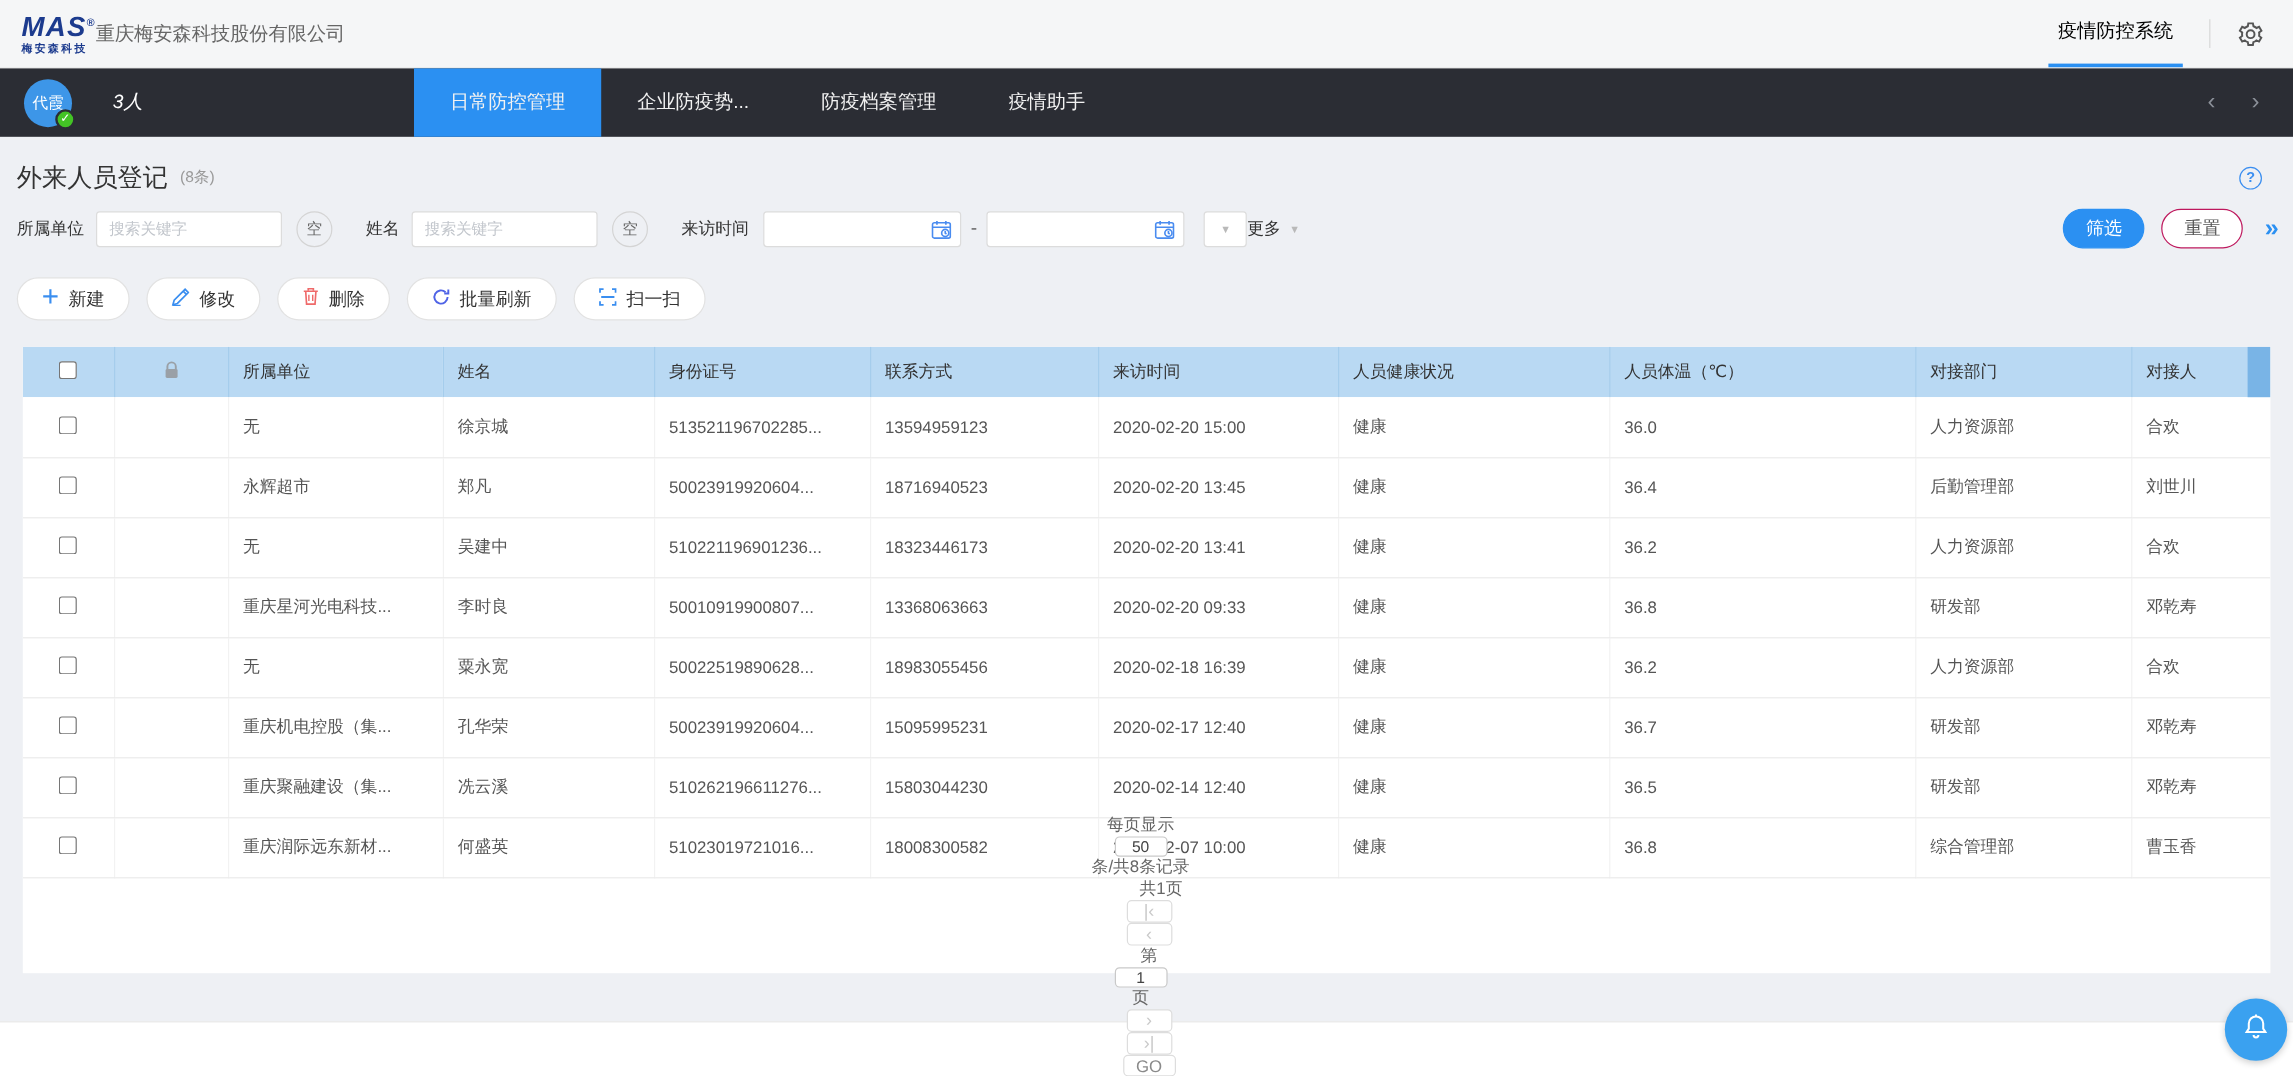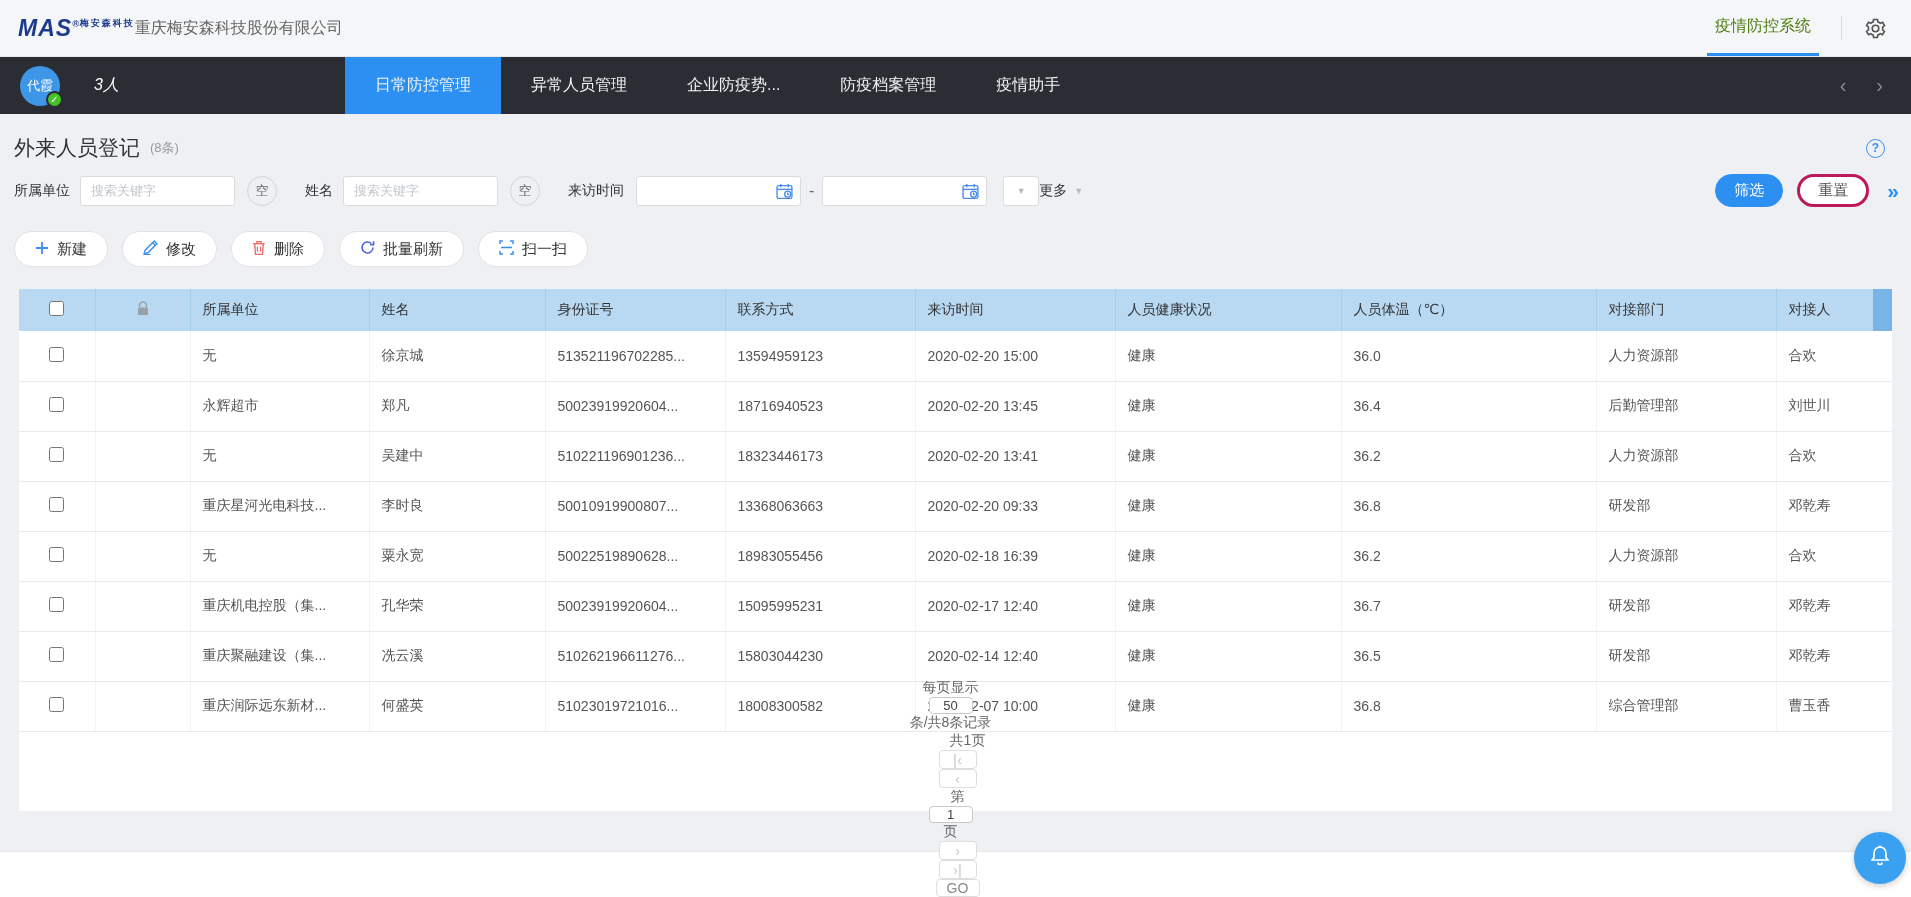--- a/index.html
+++ b/index.html
@@ -2,27 +2,27 @@
 <html><head>
 <meta charset="utf-8">
 <style>
   * { margin:0; padding:0; box-sizing:border-box; }
   html,body { width:1911px; height:897px; }
   body { font-family:"Liberation Sans","DejaVu Sans",sans-serif; background:#eef0f4; overflow:hidden; }
   .page { position:relative; width:1911px; height:897px; background:#eef0f4; }
 
   
   .top-header { height:57px; background:#f5f6f7; border-bottom:1px solid #e9e9e9; display:flex; align-items:center; padding:0 0 0 18px; }
-  .logo { display:flex; flex-direction:row; line-height:1; }
+  .logo { display:flex; flex-direction:column; line-height:1; }
   .logo-main { font-size:23px; font-weight:bold; font-style:italic; color:#1c3b8e; letter-spacing:1px; }
   .logo-main sup { font-size:9px; }
   .logo-sub { font-size:9px; font-weight:bold; color:#1c3b8e; letter-spacing:2px; margin-top:2px; }
   .company { font-size:16px; color:#666; }
   .top-right { margin-left:auto; display:flex; align-items:center; height:100%; padding-right:24px; }
-  .system-tab { height:100%; display:flex; align-items:center; padding:0 8px; font-size:16px; color:#4d7c0f; border-bottom:3px solid #2b90f2; cursor:pointer; }
+  .system-tab { height:100%; display:flex; align-items:center; padding:0 8px; font-size:16px; color:#000000; border-bottom:3px solid #2b90f2; cursor:pointer; }
   .top-divider { width:1px; height:24px; background:#d8d8d8; margin:0 22px; }
   .gear { display:flex; align-items:center; }
 
   
   .navbar { height:57px; background:#2b2d34; display:flex; align-items:center; color:#fff; }
   .nav-left { width:345px; display:flex; align-items:center; padding-left:20px; }
   .avatar-wrap { position:relative; width:40px; height:40px; }
   .avatar { width:40px; height:40px; border-radius:50%; background:#3d96e8; color:#fff; font-size:13px; display:flex; align-items:center; justify-content:center; }
   .avatar-badge { position:absolute; right:-3px; bottom:-2px; width:17px; height:17px; border-radius:50%; background:#43c325; border:2px solid #2b2d34; color:#fff; font-size:10px; line-height:13px; text-align:center; }
   .member-count { font-size:16px; margin-left:34px;font-style:italic; }
@@ -48,21 +48,21 @@
   .date-box { position:relative; margin-left:12px; }
   .date-input { width:165px; height:30px; border:1px solid #dcdcdc; border-radius:3px; background:#fff; padding:0 30px 0 10px; font-size:13px; outline:none; }
   .cal-icon { position:absolute; right:8px; top:7px; }
   .range-sep { margin:0 8px; color:#666; }
   .dd-btn { width:36px; height:30px; border:1px solid #dcdcdc; border-radius:3px; background:#fff; color:#b9b9b9; font-size:9px; margin-left:16px; cursor:pointer; }
   .more { display:flex; align-items:center; font-size:14px; color:#333; cursor:pointer; }
   .more-arrow { font-size:9px; color:#b9b9b9; margin-left:7px; }
   .filter-actions { margin-left:auto; display:flex; align-items:center; }
   .btn-pill { height:33px; min-width:68px; border-radius:17px; font-size:15px; cursor:pointer; padding:0 18px; }
   .btn-primary { background:#2b90f2; border:1px solid #2b90f2; color:#fff; }
-  .btn-plain { background:#fff; border:3px solid #be185d; color:#555; margin-left:14px; }
+  .btn-plain { background:#fff; border:1px solid #be185d; color:#555; margin-left:14px; }
   .expand-btn { font-size:21px; color:#2b90f2; font-weight:bold; margin-left:18px; cursor:pointer; letter-spacing:-2px; }
 
   .toolbar { display:flex; gap:14px; padding:0 14px; margin-top:24px; }
   .tool-btn { height:36px; display:flex; align-items:center; gap:8px; background:#fff; border:1px solid #e2e2e2; border-radius:18px; padding:0 20px; font-size:15px; color:#333; cursor:pointer; }
 
   
   .table-wrap { position:relative; margin:22px 19px 0; background:#fff; height:522px; overflow:hidden; }
   table.data-table { width:100%; border-collapse:collapse; table-layout:fixed; }
   .data-table thead th { background:#b9d9f3; height:42px; font-size:14px; font-weight:400; color:#333; text-align:left; padding:0 12px; border-right:1px solid #a5cdec; }
   .data-table thead th:last-child { border-right:none; }
@@ -111,21 +111,20 @@
   <div class="navbar">
     <div class="nav-left">
       <div class="avatar-wrap">
         <div class="avatar">代霞</div>
         <div class="avatar-badge">✓</div>
       </div>
       <span class="member-count">3人</span>
     </div>
     <div class="nav-tabs">
       <div class="nav-tab active">日常防控管理</div>
-      <div class="nav-tab">异常人员管理</div>
       <div class="nav-tab">企业防疫势...</div>
       <div class="nav-tab">防疫档案管理</div>
       <div class="nav-tab">疫情助手</div>
     </div>
     <div class="nav-arrows">
       <span>‹</span>
       <span>›</span>
     </div>
   </div>
 

